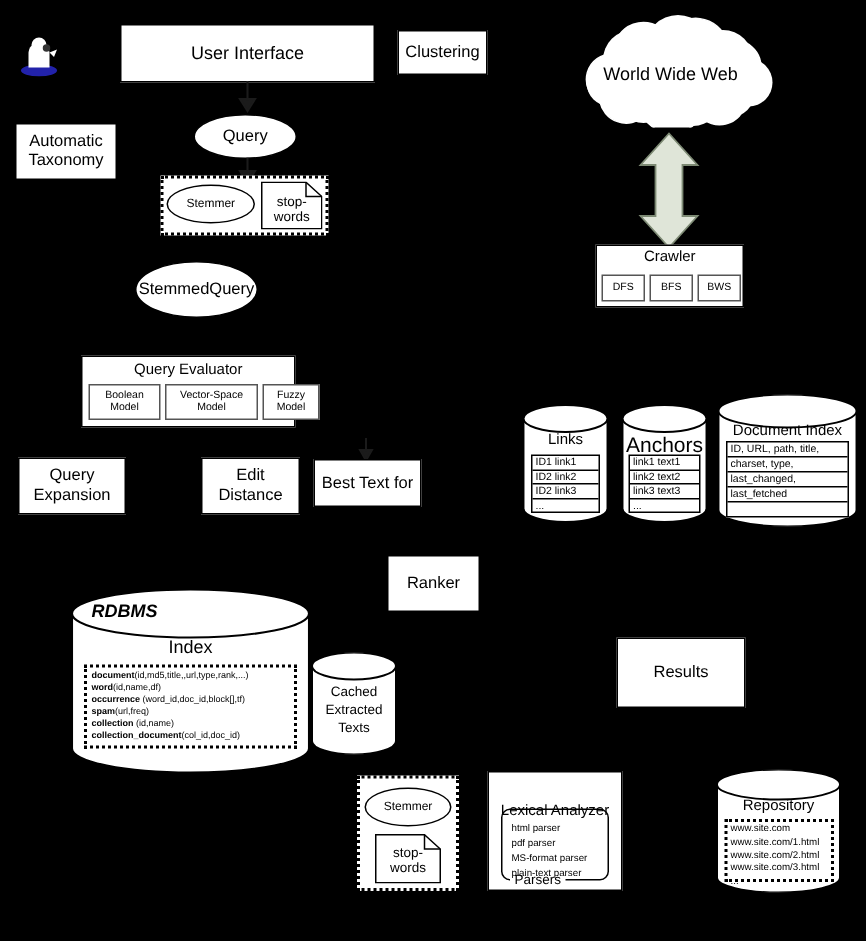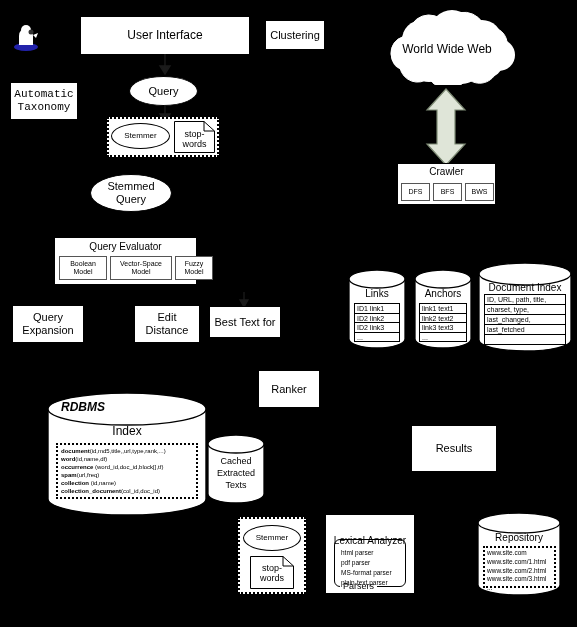--- a/index.html
+++ b/index.html
@@ -74,21 +74,21 @@
   <div class="node lg" style="left:80px;top:16px;width:170px;height:39px;">User Interface</div>
   <div class="arrowimg" style="left:157px;top:54px;width:16px;height:22px;">
     <svg viewBox="0 0 16 22" width="16" height="22">
       <path d="M8 0 L8 13 M8 20 L3 12 L13 12 Z" stroke="#1b1b1b" stroke-width="1.4" fill="#1b1b1b"></path>
     </svg>
   </div>
 
   <div class="node" style="left:265px;top:20px;width:60px;height:30px;">Clustering</div>
 
 
-  <div class="node" style="left:10px;top:82px;width:68px;height:38px;flex-direction:column;font-family:Liberation Mono, monospace;">
+  <div class="node" style="left:10px;top:82px;width:68px;height:38px;flex-direction:column;">
     <span>Automatic</span>
     <span>Taxonomy</span>
   </div>
 
   <div class="ellipse" style="left:129px;top:76px;width:69px;height:30px;">Query</div>
   <div class="arrowimg" style="left:157px;top:105px;width:16px;height:18px;">
     <svg viewBox="0 0 16 18" width="16" height="18">
       <path d="M8 0 L8 10 M8 17 L3 9 L13 9 Z" stroke="#1b1b1b" stroke-width="1.4" fill="#1b1b1b"></path>
     </svg>
   </div>
@@ -99,21 +99,21 @@
     <svg viewBox="0 0 41 32" preserveAspectRatio="none">
       <path d="M0.5 0.5 H30 L40.5 10 V31.5 H0.5 Z" fill="#ffffff" stroke="#000" stroke-width="1"></path>
       <path d="M30 0.5 L30 10 L40.5 10" fill="none" stroke="#000" stroke-width="1"></path>
     </svg>
     <div class="txt" style="top:26%;">
       <div>stop-</div>
       <div>words</div>
     </div>
   </div>
 
-  <div class="ellipse" style="left:90px;top:174px;width:82px;height:38px;flex-direction:column;">
+  <div class="ellipse" style="left:90px;top:174px;width:82px;height:38px;flex-direction:row;">
     <span>Stemmed</span>
     <span>Query</span>
   </div>
 
   <div class="node" style="left:54px;top:237px;width:143px;height:48px;align-items:flex-start;">
     <span class="med" style="margin-top:3px;">Query Evaluator</span>
   </div>
   <div class="subrow" id="qe-models" style="left:59px;top:256px;">
       <div class="subbox" style="width: 48px; height: 24px;">
         <div>
@@ -275,21 +275,21 @@
   <div class="arrowimg" style="left:437px;top:262px;width:12px;height:13px;">
     <svg viewBox="0 0 12 13" width="12" height="13">
       <path d="M6 0 L6 6 M6 12 L2 5 L10 5 Z" stroke="#000" stroke-width="1.2" fill="#000"></path>
     </svg>
   </div>
   <div class="cyl" style="left:414px;top:270px;width:58px;height:78px;">
     <svg viewBox="0 0 58 78" preserveAspectRatio="none">
       <path d="M1 9 V69 A28 9 0 0 0 57 69 V9 Z" fill="#ffffff" stroke="#000" stroke-width="1.3"></path>
       <ellipse cx="29" cy="9" rx="28" ry="9" fill="#ffffff" stroke="#000" stroke-width="1.3"></ellipse>
     </svg>
-    <div class="cap" style="top:18px;font-size:10px;">Anchors</div>
+    <div class="cap" style="top:18px;font-size:14px;">Anchors</div>
   </div>
   <div class="tablebox" id="anchors-table" style="left:419px;top:303px;width:48px;height:39px;">
       <div class="trow" style="height: 9.7px;">link1 text1</div>
       <div class="trow" style="height: 9.7px;">link2 text2</div>
       <div class="trow" style="height: 9.7px;">link3 text3</div>
       <div class="trow" style="height: 9.7px;">...</div>
     </div>
 
   <div class="arrowimg" style="left:517px;top:255px;width:12px;height:14px;">
     <svg viewBox="0 0 12 14" width="12" height="14">

